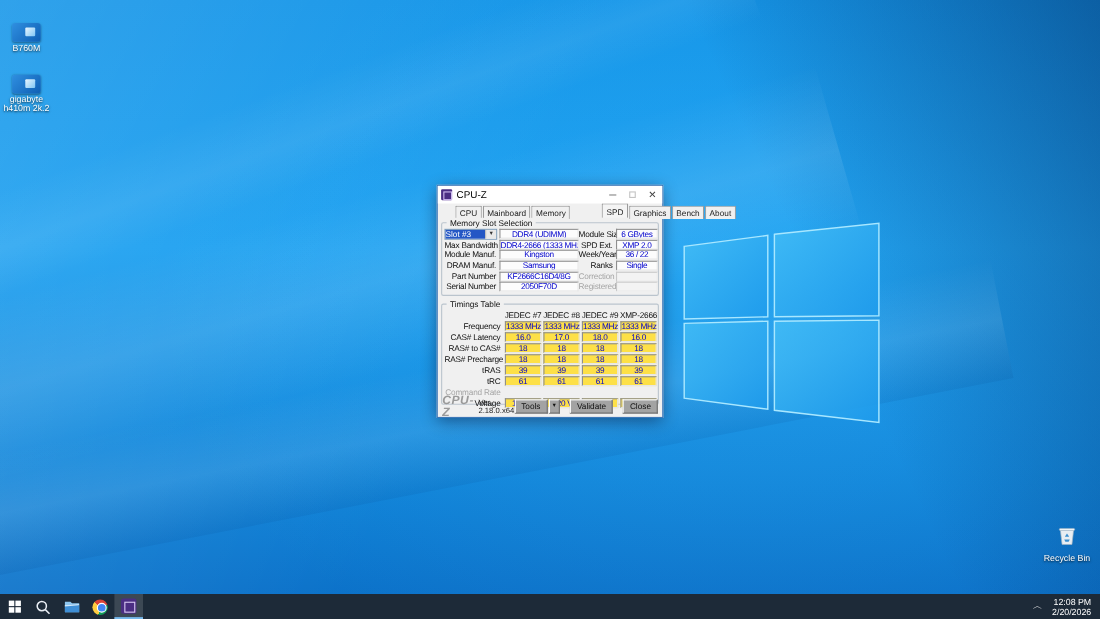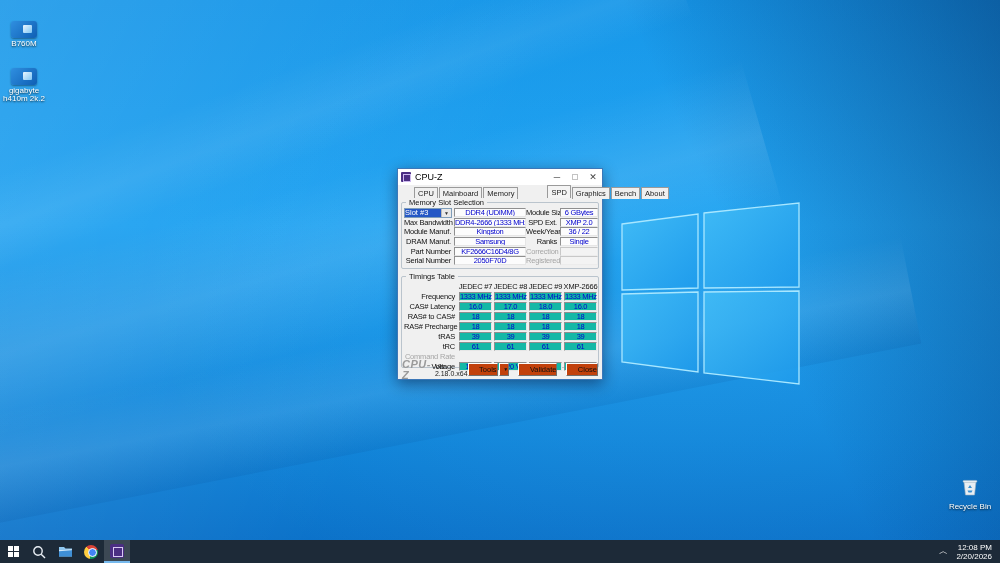--- a/index.html
+++ b/index.html
@@ -71,32 +71,32 @@
   
   .combo { display:flex; height:10px; width:48px; border:1px solid #7f9db9; background:#fff; cursor:pointer; }
   .combo-text { flex:1; background:#2457c5; color:#fff; font-size:7.5px; line-height:8px;
     padding-left:0; white-space:nowrap; overflow:hidden; }
   .combo-btn { width:10px; background:#e9e9e9; border-left:1px solid #bbb; display:flex;
     align-items:center; justify-content:center; font-size:5px; color:#333; }
   
   .tim-grid { display:grid; grid-template-columns:54px 35px 35px 35px 35px; grid-auto-rows:9.9px;
     align-items:center; }
   .col-hdr { text-align:center; font-size:7.5px; letter-spacing:-.2px; color:#111; white-space:nowrap; }
-  .cell { height:9px; line-height:8px; text-align:center; background:#14b8a6;
+  .cell { height:9px; line-height:8px; text-align:center; background:#fde047;
     border:1px solid; border-color:#8f8f8f #e6e6e6 #e6e6e6 #8f8f8f;
     color:#0000cd; font-size:7.5px; letter-spacing:-.3px; white-space:nowrap; margin:0 1px; }
   .cell.none { border:none; background:transparent; }
   
   .wfooter { position:absolute; left:0; right:0; bottom:0; height:17px; display:flex;
     align-items:center; padding:0 4px 2px; }
   .cpuz-logo { font-size:11px; font-weight:bold; font-style:italic; color:#9a9a9a;
     letter-spacing:.5px; line-height:11px; }
   .ver { font-size:7px; color:#222; margin-left:4px; flex:1; }
   .btn { height:13px; border:1px solid; border-color:#ffffff #6f6f6f #6f6f6f #ffffff;
-    background:#c2410c; font-size:7.5px; line-height:11px; text-align:right; cursor:pointer; color:#111; }
+    background:#a3a3a3; font-size:7.5px; line-height:11px; text-align:center; cursor:pointer; color:#111; }
   .btn-tools { width:38px; }
   .btn-drop { width:13px; margin-left:1px; font-size:5px; }
   .btn-validate { width:50px; margin-left:9px; }
   .btn-close { width:40px; margin-left:9px; }
 
   
   .taskbar { position:absolute; left:0; bottom:0; width:1000px; height:23px;
     background:#1d2a38; display:flex; align-items:stretch; z-index:50; }
   .tb-btn { width:26px; display:flex; align-items:center; justify-content:center; cursor:pointer; }
   .tb-btn.active-app { background:rgba(255,255,255,.14); border-bottom:2px solid #76b9ed; }

